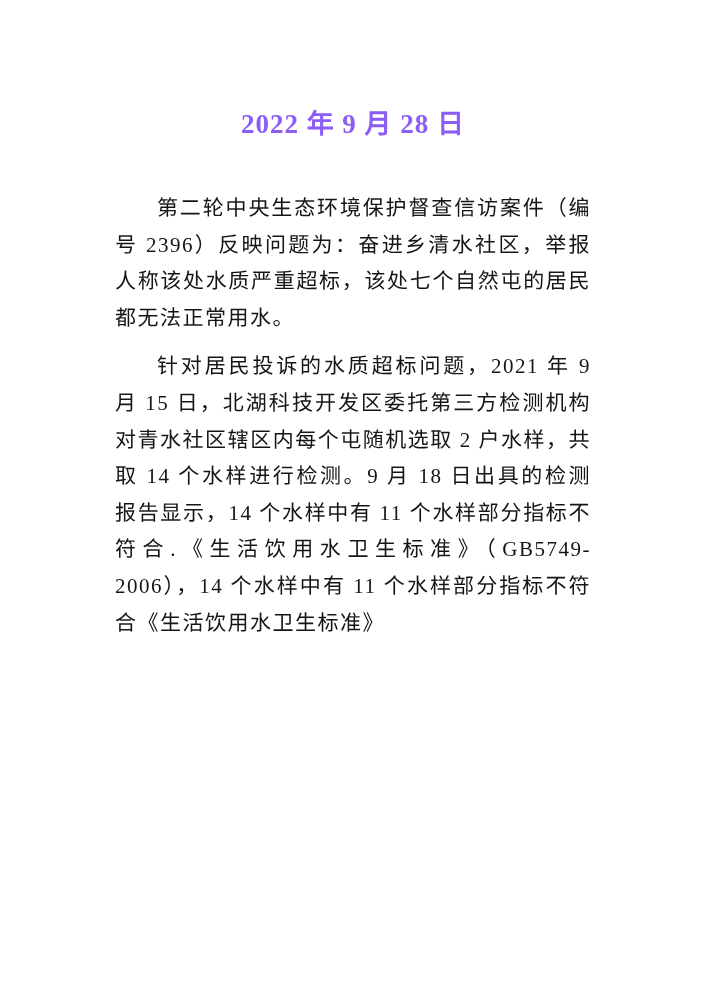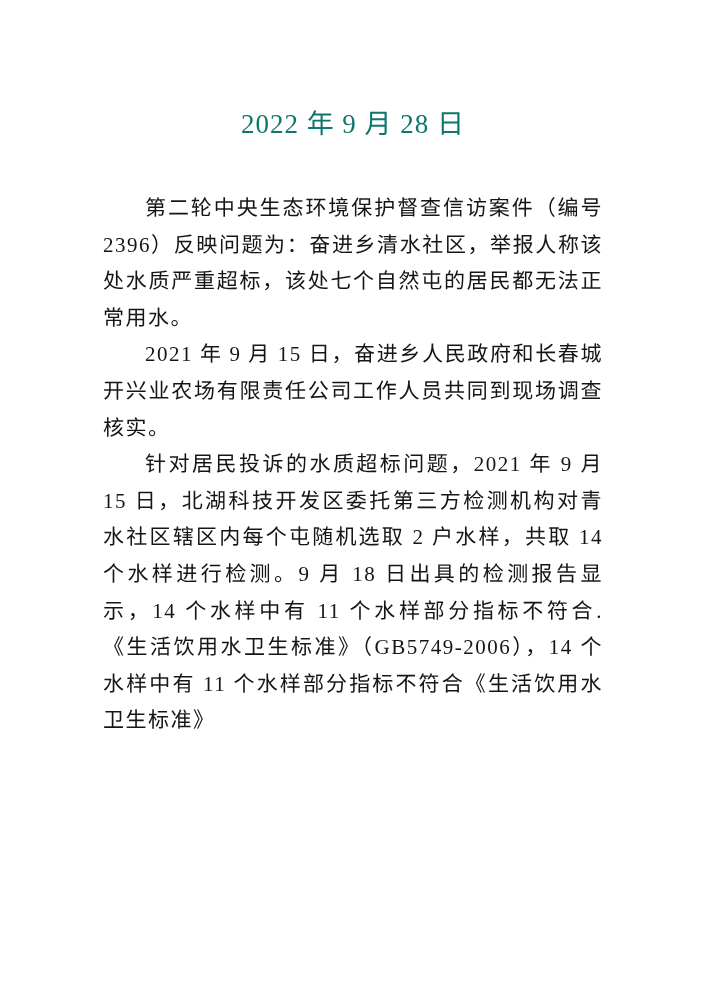--- a/index.html
+++ b/index.html
@@ -27,50 +27,49 @@
     font-size: 28px;
     line-height: 40px;
     letter-spacing: 1px;
     color: #0a0a0a;
   }
   .title-line {
     white-space: nowrap;
   }
   .date-line {
     text-align: center;
-    font-weight: normal;
+    font-weight: bold;
     font-size: 27px;
     line-height: 40px;
     letter-spacing: 1px;
-    color: #0f766e;
+    color: #8b5cf6;
   }
   .body-block {
     margin-top: 46px;
     font-size: 21px;
     line-height: 36.6px;
     letter-spacing: 1.5px;
     color: #151515;
   }
   .body-block p {
-    margin: 0;
+    margin: 12px;
     text-indent: 2em;
     text-align: justify;
     text-justify: inter-ideograph;
   }
 </style>
 </head>
 <body>
 
 <div class="page">
   <div class="doc">
 
     <div class="title-block">
       <div class="date-line">2022 年 9 月 28 日</div>
     </div>
 
     <div class="body-block">
       <p>第二轮中央生态环境保护督查信访案件（编号 2396）反映问题为：奋进乡清水社区，举报人称该处水质严重超标，该处七个自然屯的居民都无法正常用水。</p>
-      <p>2021 年 9 月 15 日，奋进乡人民政府和长春城开兴业农场有限责任公司工作人员共同到现场调查核实。</p>
       <p>针对居民投诉的水质超标问题，2021 年 9 月 15 日，北湖科技开发区委托第三方检测机构对青水社区辖区内每个屯随机选取 2 户水样，共取 14 个水样进行检测。9 月 18 日出具的检测报告显示，14 个水样中有 11 个水样部分指标不符合.《生活饮用水卫生标准》（GB5749-2006），14 个水样中有 11 个水样部分指标不符合《生活饮用水卫生标准》</p>
     </div>
 
   </div>
 </div>
 
 </body></html>

